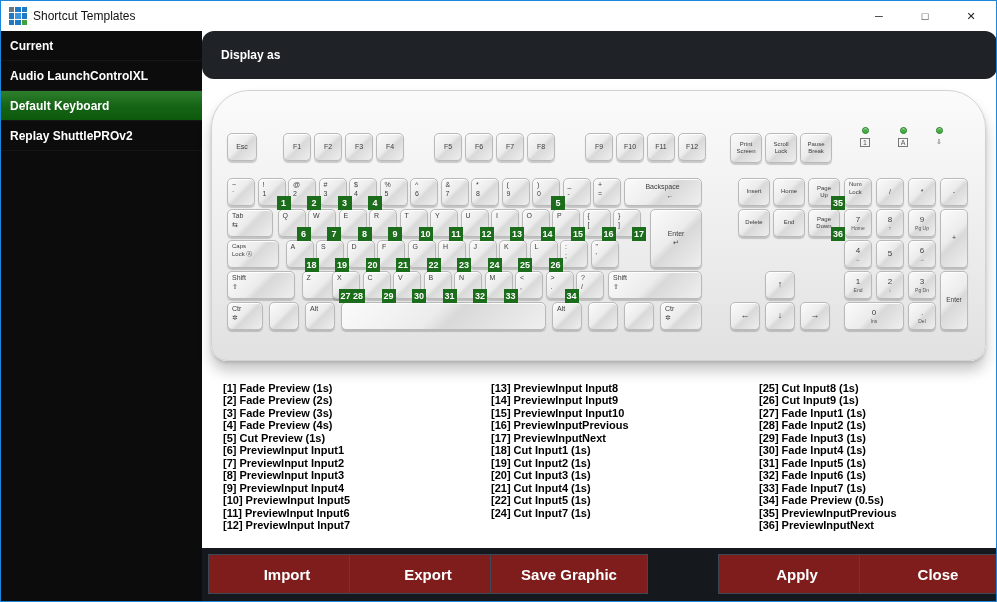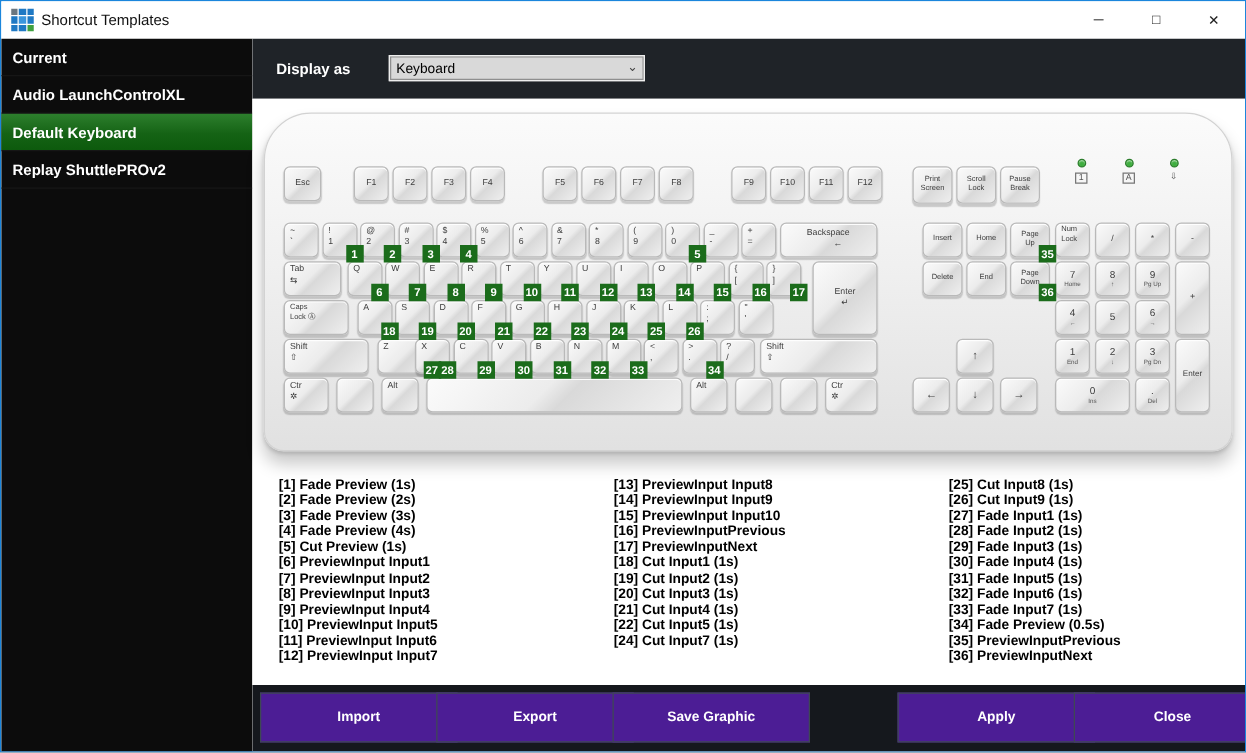--- a/index.html
+++ b/index.html
@@ -14,21 +14,21 @@
   .win-btns{position:absolute;right:2px;top:0;height:30px;display:flex;}
   .win-btn{width:46px;height:30px;display:flex;align-items:center;justify-content:center;font-size:11px;color:#222;cursor:default;}
 
   
   .sidebar{position:absolute;left:0;top:30px;width:201px;height:572px;background:#0c0c0c;}
   .side-item{height:30px;display:flex;align-items:center;padding-left:9px;color:#fff;font-size:12px;font-weight:bold;border-bottom:1px solid #161616;}
   .side-item.sel{background:linear-gradient(180deg,#2d7f2d 0%,#156315 55%,#0d5a0d 100%);}
 
   
   .main{position:absolute;left:201px;top:30px;width:795px;height:572px;background:#fff;}
-  .topbar{position:absolute;left:0;top:0;width:100%;height:48px;background:#1f2328;}
+  .topbar{position:absolute;left:0;top:0;width:100%;height:48px;background:#1f2328;border-radius:12px;}
   .display-as{position:absolute;left:19px;top:0;height:48px;display:flex;align-items:center;color:#fff;font-size:12px;font-weight:bold;}
   .combo{position:absolute;left:109px;top:13px;width:205px;height:21px;background:#d9d9d9;border:1px solid #eee;box-shadow:inset 0 0 0 1px #8f8f8f;display:flex;align-items:center;}
   .combo-value{flex:1;padding-left:5px;font-size:11px;color:#000;}
   .combo-arrow{width:18px;text-align:center;font-size:10px;color:#444;line-height:1;}
 
   .panel{position:absolute;left:0;top:48px;width:100%;height:469px;background:#fff;}
 
   
   .kb{position:absolute;left:9px;top:11px;width:775px;height:271px;background:linear-gradient(180deg,#fbfbfb 0%,#f0f0f0 45%,#e1e1e1 100%);border:1px solid #d2d2d2;border-radius:38px 38px 16px 16px;box-shadow:0 10px 14px rgba(0,0,0,0.22),0 2px 3px rgba(0,0,0,0.12);}
   .key{position:absolute;background:linear-gradient(135deg,#fbfbfb 0%,#ececec 45%,#d9d9d9 55%,#efefef 100%);border:1px solid #b9b9b9;border-radius:5px;box-shadow:0 2px 1px rgba(0,0,0,0.18),inset 0 1px 0 rgba(255,255,255,0.9);color:#3c3c3c;display:flex;flex-direction:column;align-items:center;justify-content:center;}
@@ -42,21 +42,21 @@
   .led-glyph{font-size:7px;color:#555;line-height:1;}
   .led-glyph.boxed{border:1px solid #777;padding:0 2px;}
 
   
   .sc-col{position:absolute;top:303px;width:260px;}
   .sc-col.c1{left:21px;} .sc-col.c2{left:289px;} .sc-col.c3{left:557px;}
   .sc-line{font-size:11px;font-weight:bold;color:#000;line-height:12.45px;white-space:nowrap;}
 
   
   .footer{position:absolute;left:0;top:517px;width:100%;height:55px;background:#15181d;}
-  .btn{position:absolute;top:6px;width:158px;height:40px;background:#4c1d95;border:1px solid #3e4854;color:#fff;font-size:11px;font-weight:bold;display:flex;align-items:center;justify-content:center;cursor:default;}
+  .btn{position:absolute;top:6px;width:158px;height:40px;background:#7f1d1d;border:1px solid #3e4854;color:#fff;font-size:15px;font-weight:bold;display:flex;align-items:center;justify-content:center;cursor:default;}
 </style>
 </head>
 <body>
 
 <div class="app">
 
   <div class="titlebar">
     <div class="app-icon">
         <span style="background: rgb(107, 119, 128);"></span>
         <span style="background: rgb(31, 121, 196);"></span>
@@ -79,24 +79,20 @@
   <div class="sidebar">
       <div class="side-item">Current</div>
       <div class="side-item">Audio LaunchControlXL</div>
       <div class="side-item sel">Default Keyboard</div>
       <div class="side-item">Replay ShuttlePROv2</div>
     </div>
 
   <div class="main">
     <div class="topbar">
       <div class="display-as">Display as</div>
-      <div class="combo">
-        <span class="combo-value">Keyboard</span>
-        <span class="combo-arrow">⌄</span>
-      </div>
     </div>
 
     <div class="panel">
       <div class="kb">
           <div class="key" style="left: 15px; top: 42px; width: 30px; height: 28px;">
             <span class="kl">Esc</span>
           </div>
           <div class="key" style="left: 71px; top: 42px; width: 28px; height: 28px;">
             <span class="kl">F1</span>
           </div>

